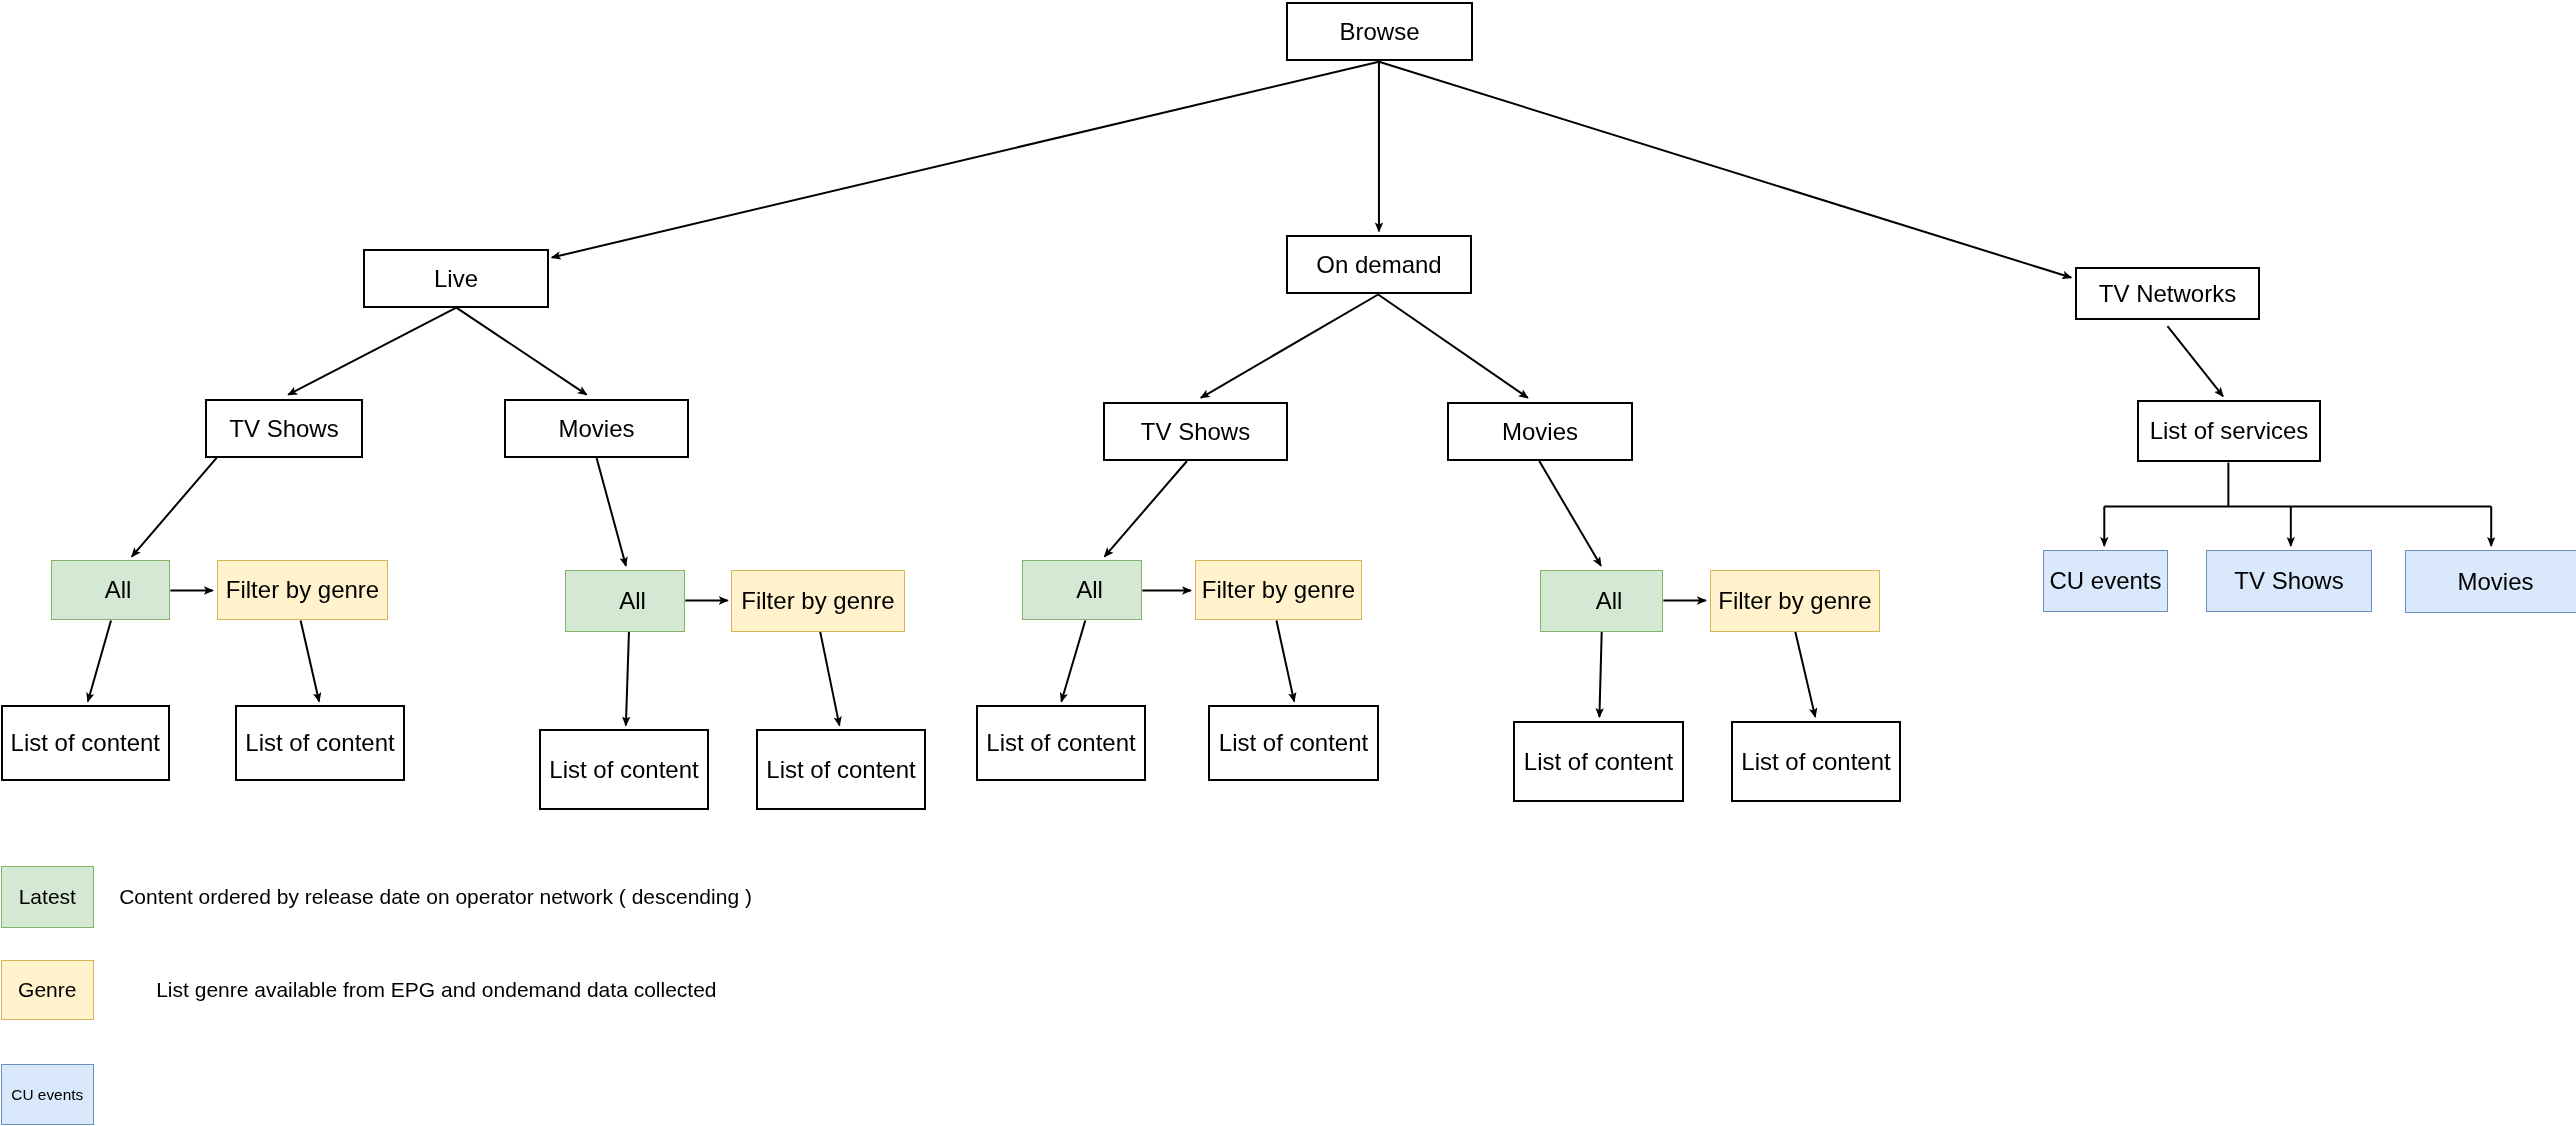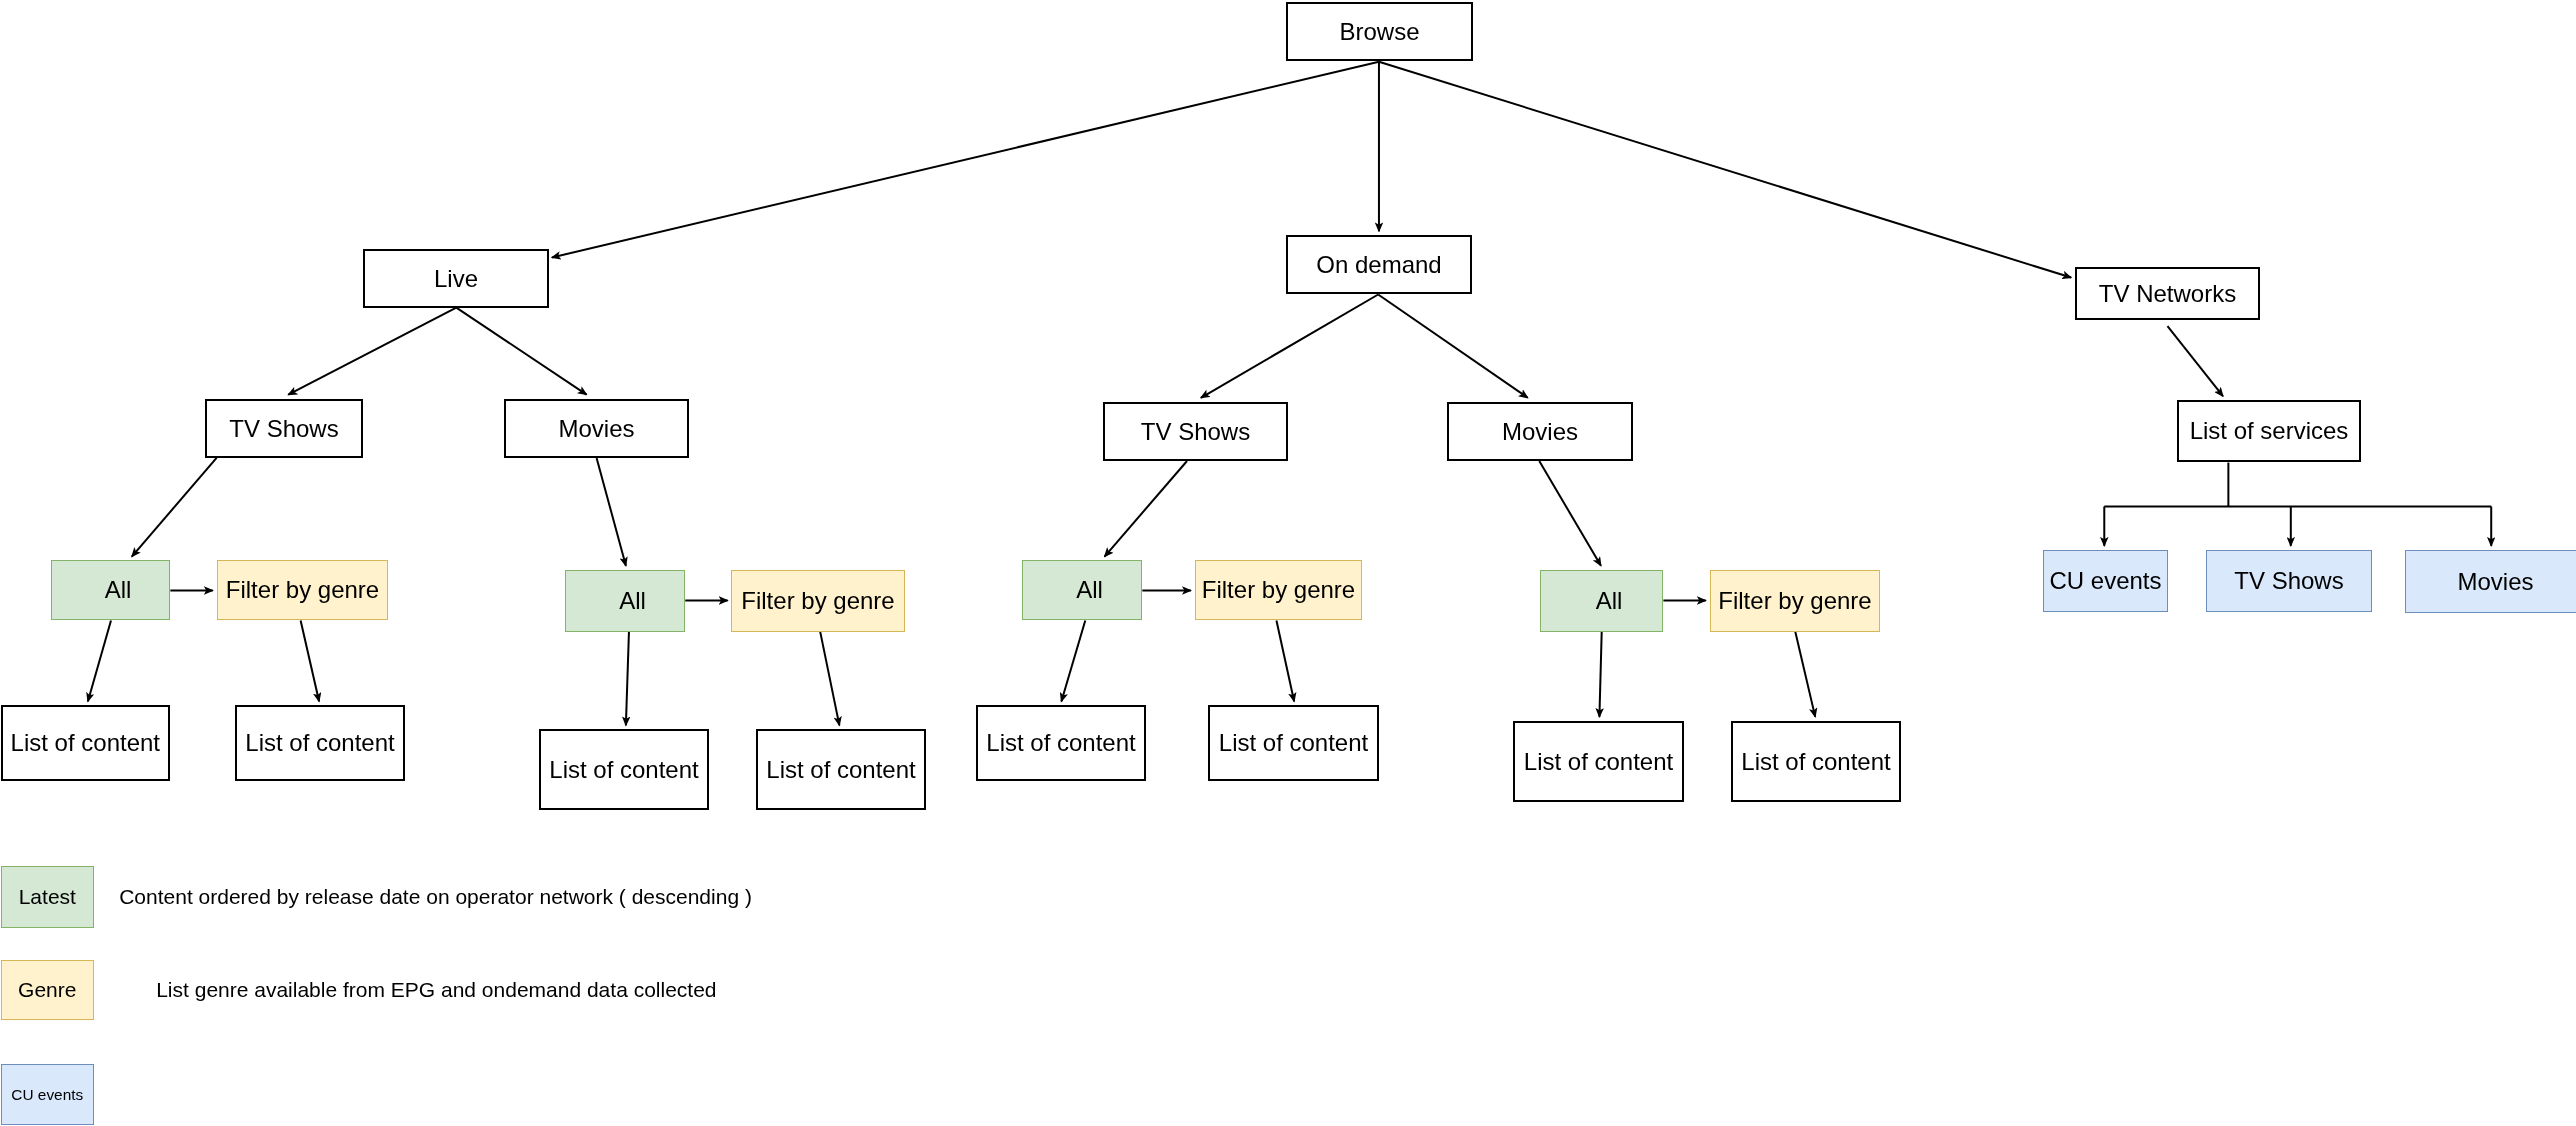--- a/index.html
+++ b/index.html
@@ -121,21 +121,21 @@
       </div>
       <div class="node " style="left: 504px; top: 399px; width: 185px; height: 59px;">
         <span>Movies</span>
       </div>
       <div class="node " style="left: 1103px; top: 402px; width: 185px; height: 59px;">
         <span>TV Shows</span>
       </div>
       <div class="node " style="left: 1447px; top: 402px; width: 186px; height: 59px;">
         <span>Movies</span>
       </div>
-      <div class="node " style="left: 2137px; top: 400px; width: 184px; height: 62px; margin-left: 40px;">
+      <div class="node " style="left: 2137px; top: 400px; width: 184px; height: 62px;">
         <span>List of services</span>
       </div>
       <div class="node green" style="left: 51px; top: 560px; width: 119px; height: 60px;">
         <span>All</span>
       </div>
       <div class="node yellow" style="left: 217px; top: 560px; width: 171px; height: 60px;">
         <span>Filter by genre</span>
       </div>
       <div class="node green" style="left: 565px; top: 570px; width: 120px; height: 62px;">
         <span>All</span>

